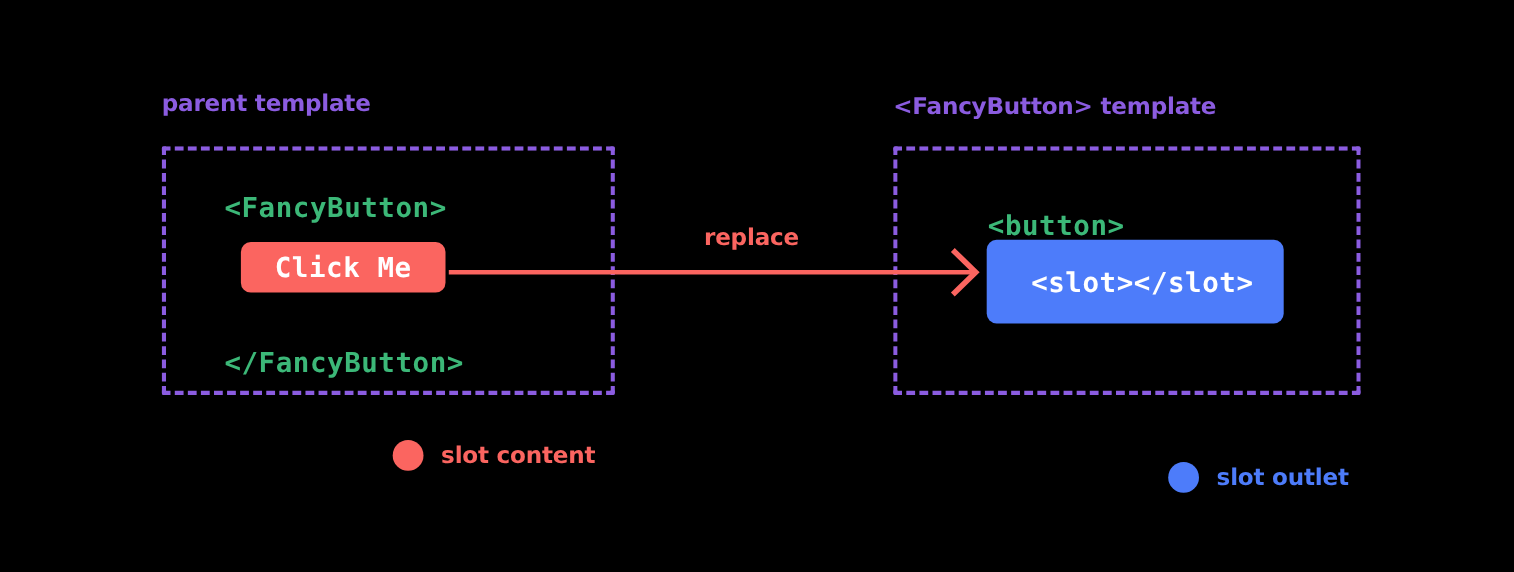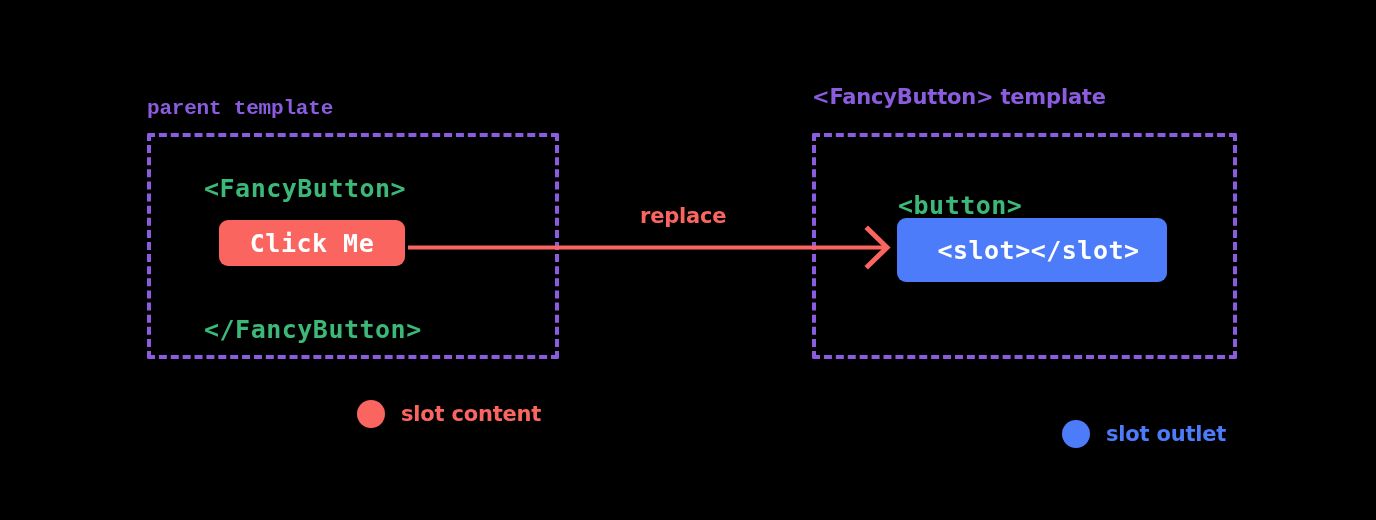--- a/index.html
+++ b/index.html
@@ -24,21 +24,21 @@
   
   .panel-caption {
     position: absolute;
     font-family: "DejaVu Sans", sans-serif;
     font-weight: bold;
     font-size: 21px;
     letter-spacing: -0.2px;
     color: #8b5ce0;
     white-space: nowrap;
   }
-  #caption-left  { left: 147px; top: 97px; font-family: Liberation Mono, monospace; }
+  #caption-left  { left: 147px; top: 82px; }
   #caption-right { left: 812px; top: 85px; }
 
   
   .panel-box {
     position: absolute;
     box-sizing: border-box;
     border: 4px dashed #8b5ce0;
     border-radius: 2px;
     background: transparent;
   }
@@ -73,21 +73,21 @@
     font-size: 25px;
     letter-spacing: 0.5px;
     color: #ffffff;
     white-space: nowrap;
   }
   #chip-slot-content {
     left: 219px; top: 220px; width: 186px; height: 46px;
     background: #fb6560;
   }
   #chip-slot-outlet {
-    left: 897px; top: 218px; width: 270px; height: 64px;
+    left: 897px; top: 218px; width: 270px; height: 76px;
     background: #4d7cfa;
     padding-left: 13px;
   }
 
   
   #arrow-group {
     position: absolute;
     left: 405px; top: 218px;
     width: 500px; height: 62px;
   }

